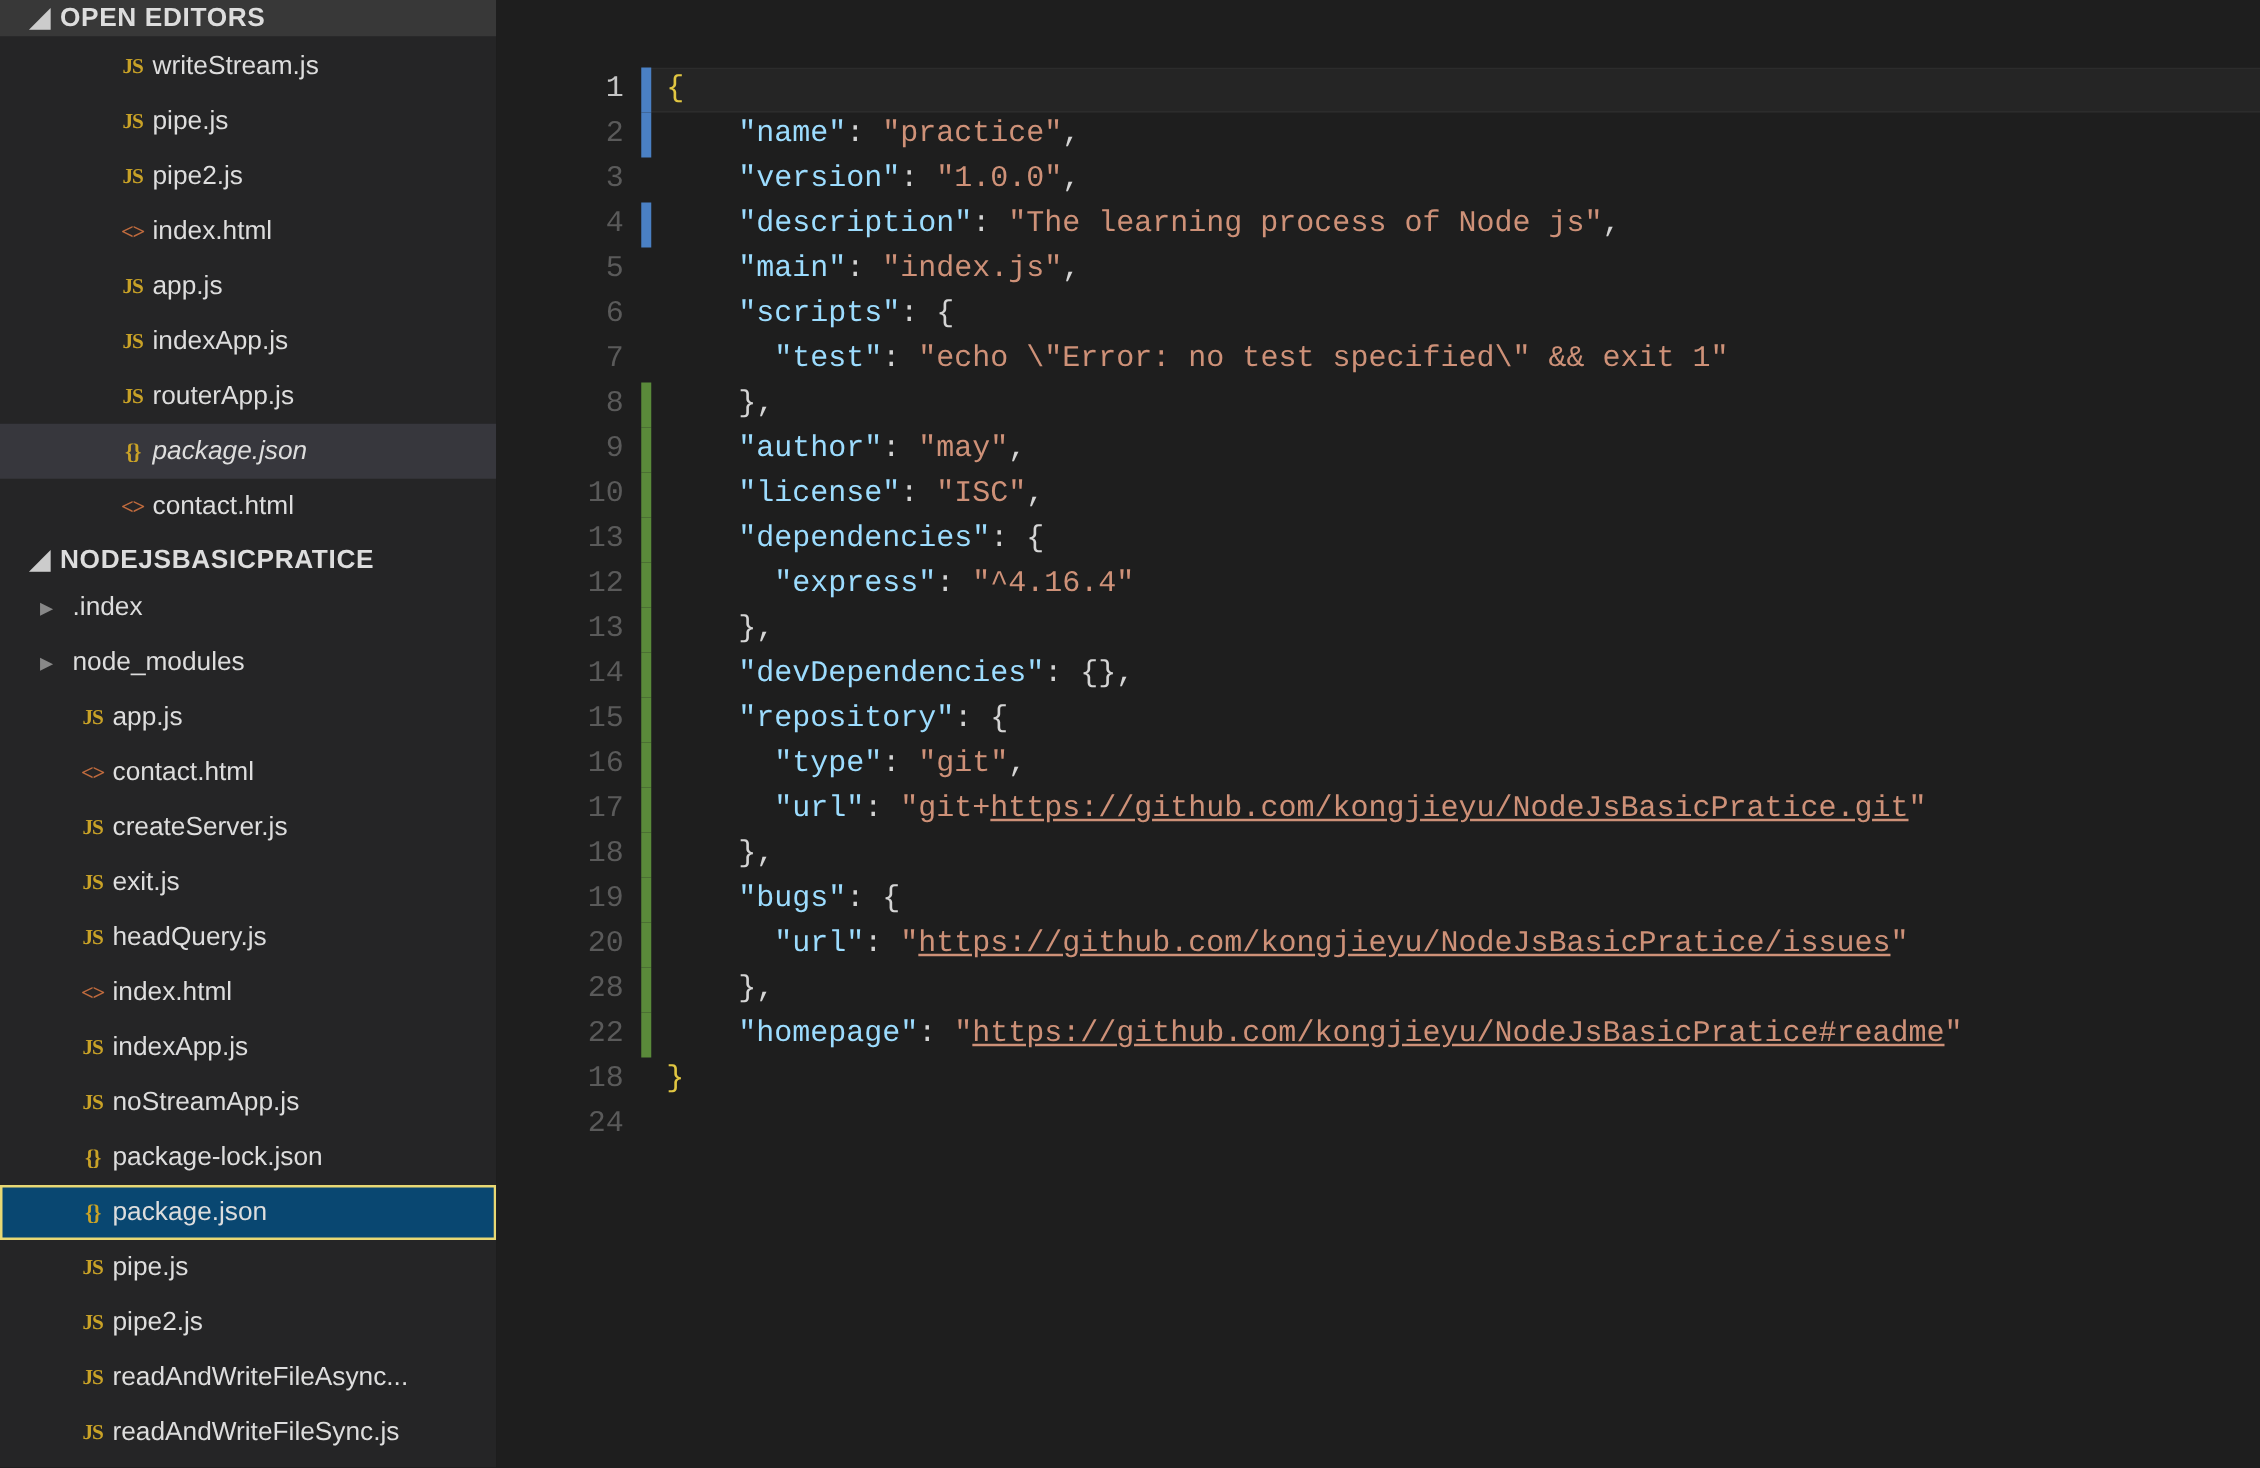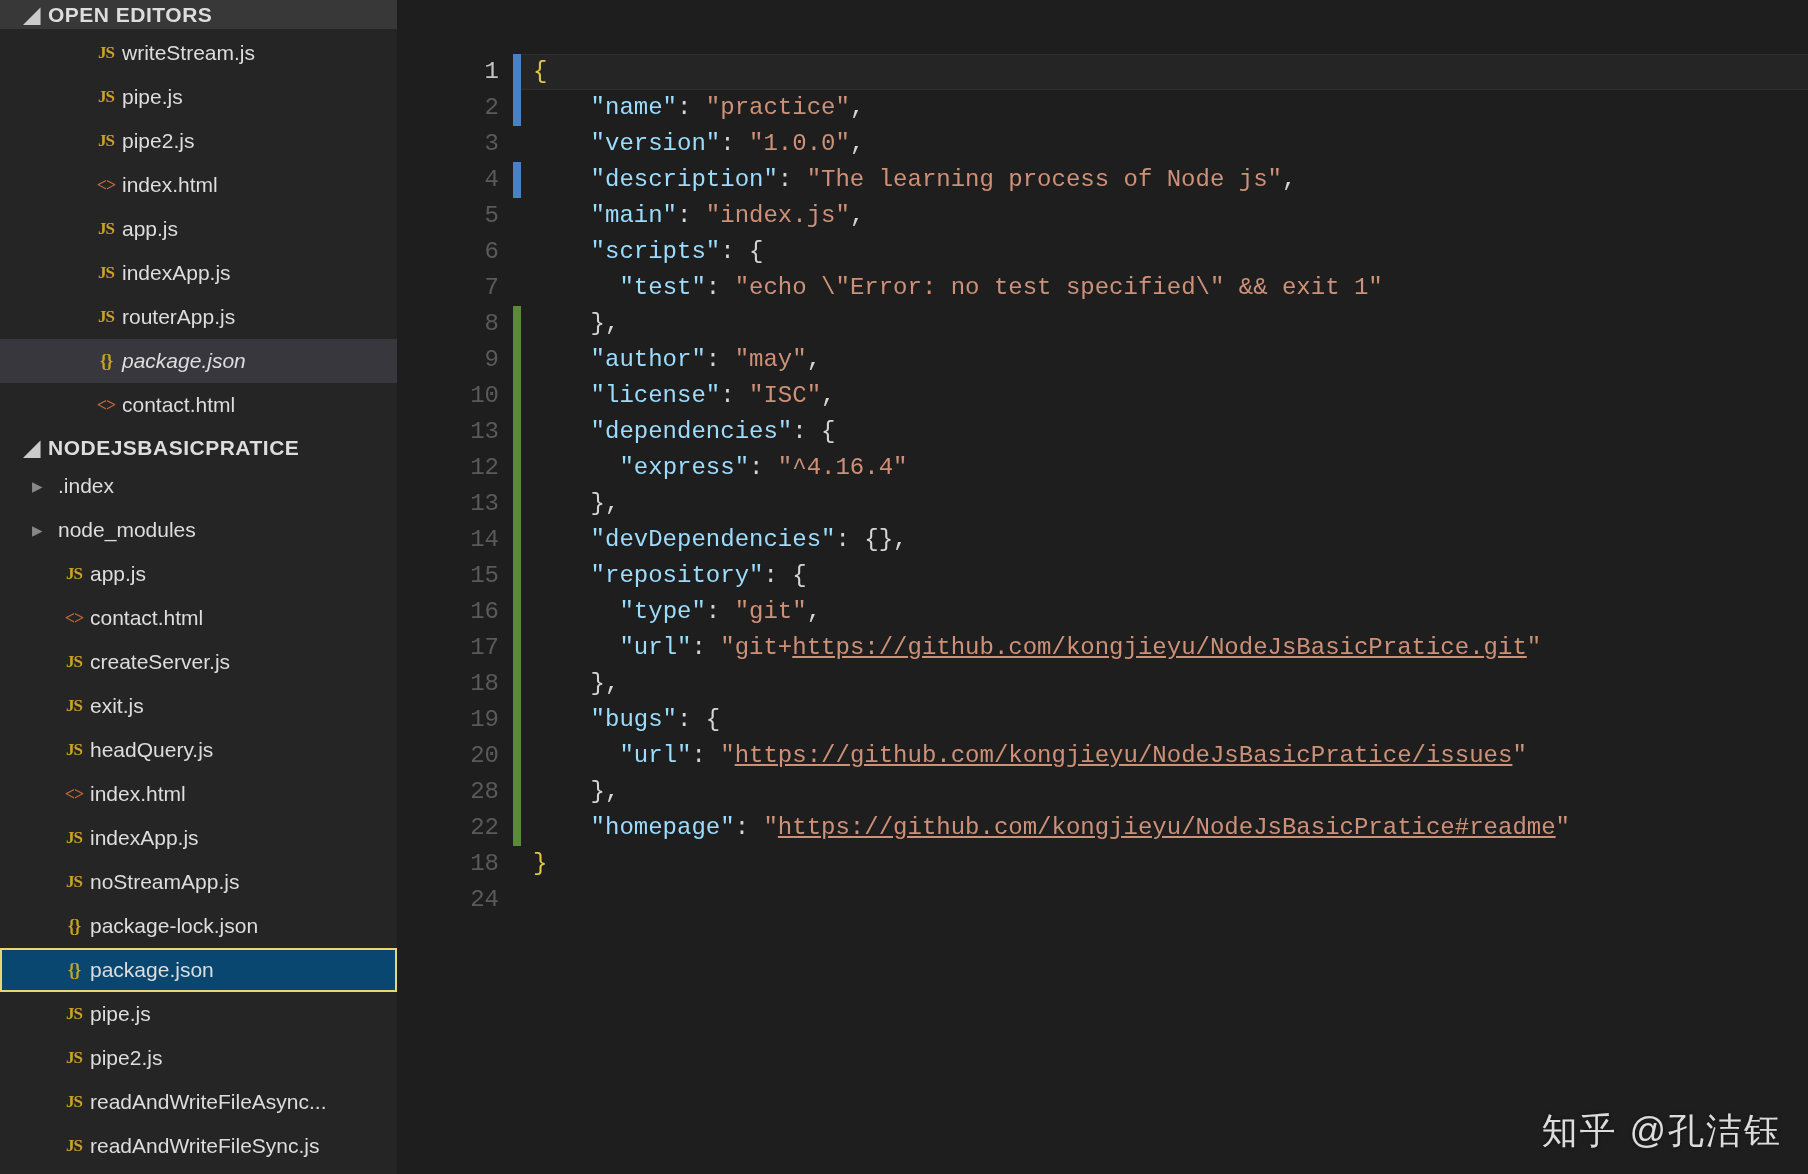--- a/index.html
+++ b/index.html
@@ -304,14 +304,13 @@
         <div class="st g"></div>
         <div class="st g"></div>
         <div class="st g"></div>
         <div class="st g"></div>
         <div class="st "></div>
         <div class="st "></div>
       </div>
     <div class="code" id="code"><div class="line curhl"><span class="t-brace">{</span></div><div class="line"><span class="t-punct">    </span><span class="t-key">"name"</span><span class="t-punct">: </span><span class="t-str">"practice"</span><span class="t-punct">,</span></div><div class="line"><span class="t-punct">    </span><span class="t-key">"version"</span><span class="t-punct">: </span><span class="t-str">"1.0.0"</span><span class="t-punct">,</span></div><div class="line"><span class="t-punct">    </span><span class="t-key">"description"</span><span class="t-punct">: </span><span class="t-str">"The learning process of Node js"</span><span class="t-punct">,</span></div><div class="line"><span class="t-punct">    </span><span class="t-key">"main"</span><span class="t-punct">: </span><span class="t-str">"index.js"</span><span class="t-punct">,</span></div><div class="line"><span class="t-punct">    </span><span class="t-key">"scripts"</span><span class="t-punct">: {</span></div><div class="line"><span class="t-punct">      </span><span class="t-key">"test"</span><span class="t-punct">: </span><span class="t-str">"echo \"Error: no test specified\" &amp;&amp; exit 1"</span></div><div class="line"><span class="t-punct">    },</span></div><div class="line"><span class="t-punct">    </span><span class="t-key">"author"</span><span class="t-punct">: </span><span class="t-str">"may"</span><span class="t-punct">,</span></div><div class="line"><span class="t-punct">    </span><span class="t-key">"license"</span><span class="t-punct">: </span><span class="t-str">"ISC"</span><span class="t-punct">,</span></div><div class="line"><span class="t-punct">    </span><span class="t-key">"dependencies"</span><span class="t-punct">: {</span></div><div class="line"><span class="t-punct">      </span><span class="t-key">"express"</span><span class="t-punct">: </span><span class="t-str">"^4.16.4"</span></div><div class="line"><span class="t-punct">    },</span></div><div class="line"><span class="t-punct">    </span><span class="t-key">"devDependencies"</span><span class="t-punct">: {},</span></div><div class="line"><span class="t-punct">    </span><span class="t-key">"repository"</span><span class="t-punct">: {</span></div><div class="line"><span class="t-punct">      </span><span class="t-key">"type"</span><span class="t-punct">: </span><span class="t-str">"git"</span><span class="t-punct">,</span></div><div class="line"><span class="t-punct">      </span><span class="t-key">"url"</span><span class="t-punct">: </span><span class="t-str">"git+</span><span class="t-link">https://github.com/kongjieyu/NodeJsBasicPratice.git</span><span class="t-str">"</span></div><div class="line"><span class="t-punct">    },</span></div><div class="line"><span class="t-punct">    </span><span class="t-key">"bugs"</span><span class="t-punct">: {</span></div><div class="line"><span class="t-punct">      </span><span class="t-key">"url"</span><span class="t-punct">: </span><span class="t-str">"</span><span class="t-link">https://github.com/kongjieyu/NodeJsBasicPratice/issues</span><span class="t-str">"</span></div><div class="line"><span class="t-punct">    },</span></div><div class="line"><span class="t-punct">    </span><span class="t-key">"homepage"</span><span class="t-punct">: </span><span class="t-str">"</span><span class="t-link">https://github.com/kongjieyu/NodeJsBasicPratice#readme</span><span class="t-str">"</span></div><div class="line"><span class="t-brace">}</span></div><div class="line"></div></div>
   </div>
 
-  <div class="watermark">知乎 @孔洁钰</div>
 </div>
 
 </body></html>

